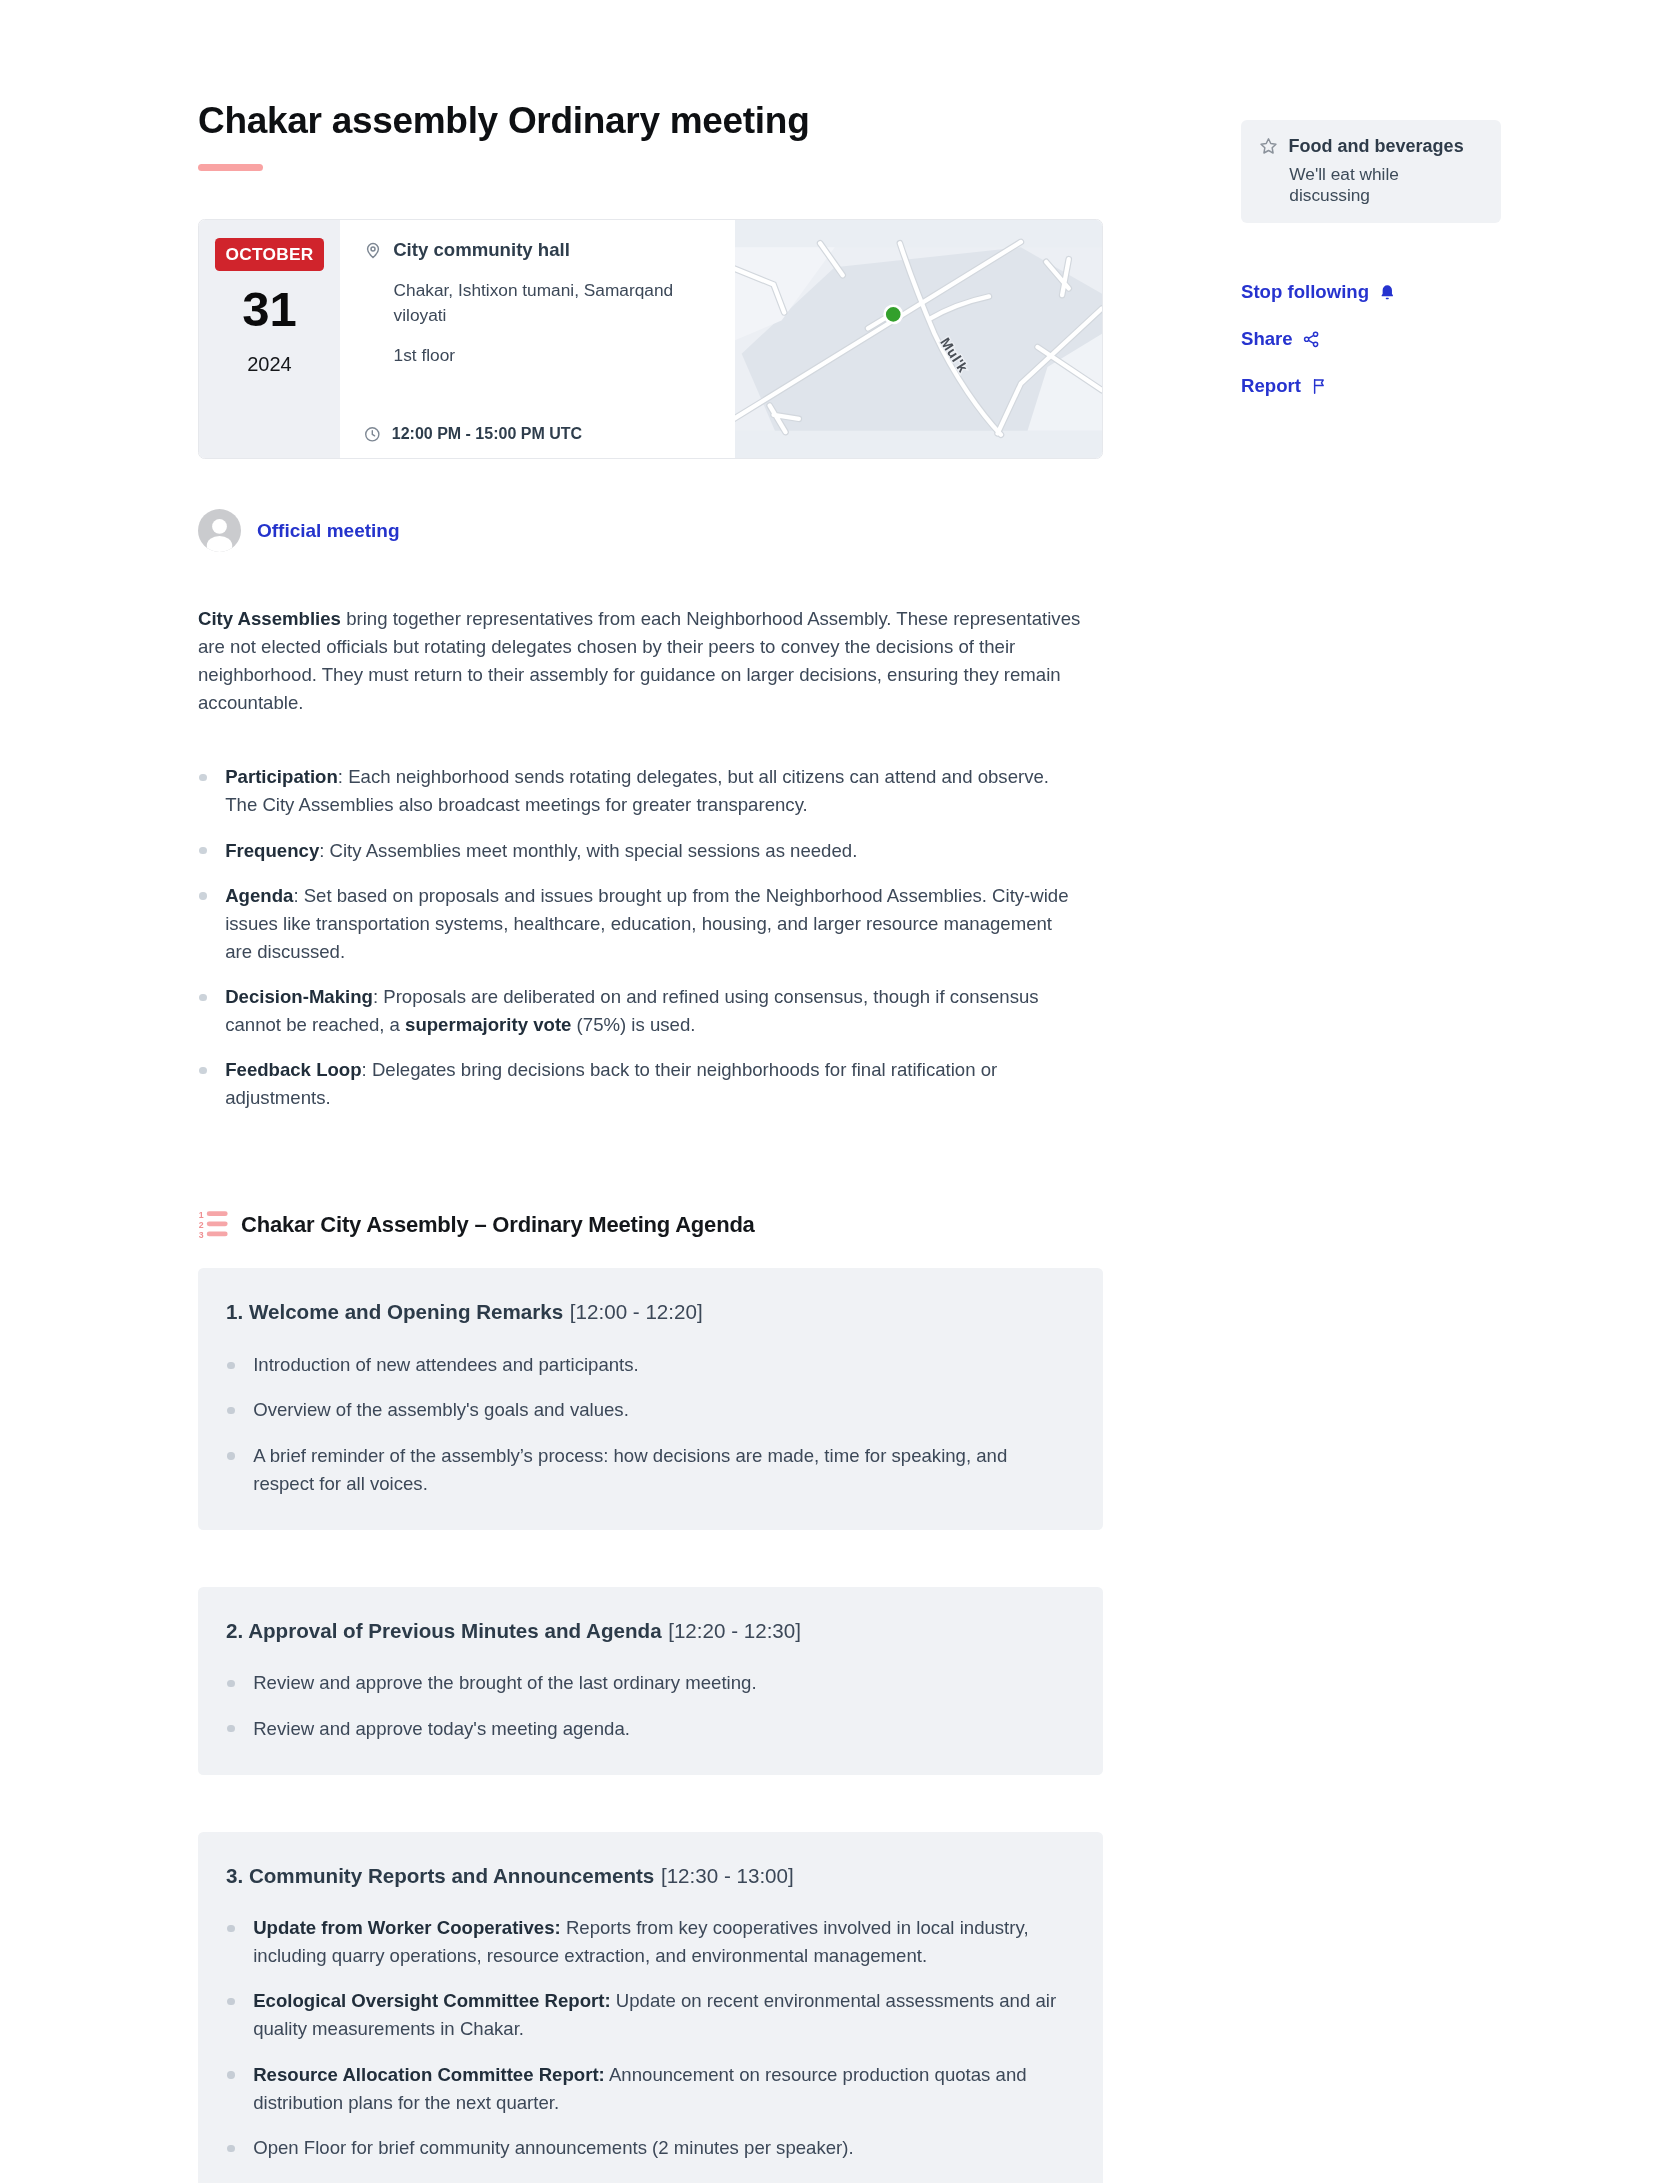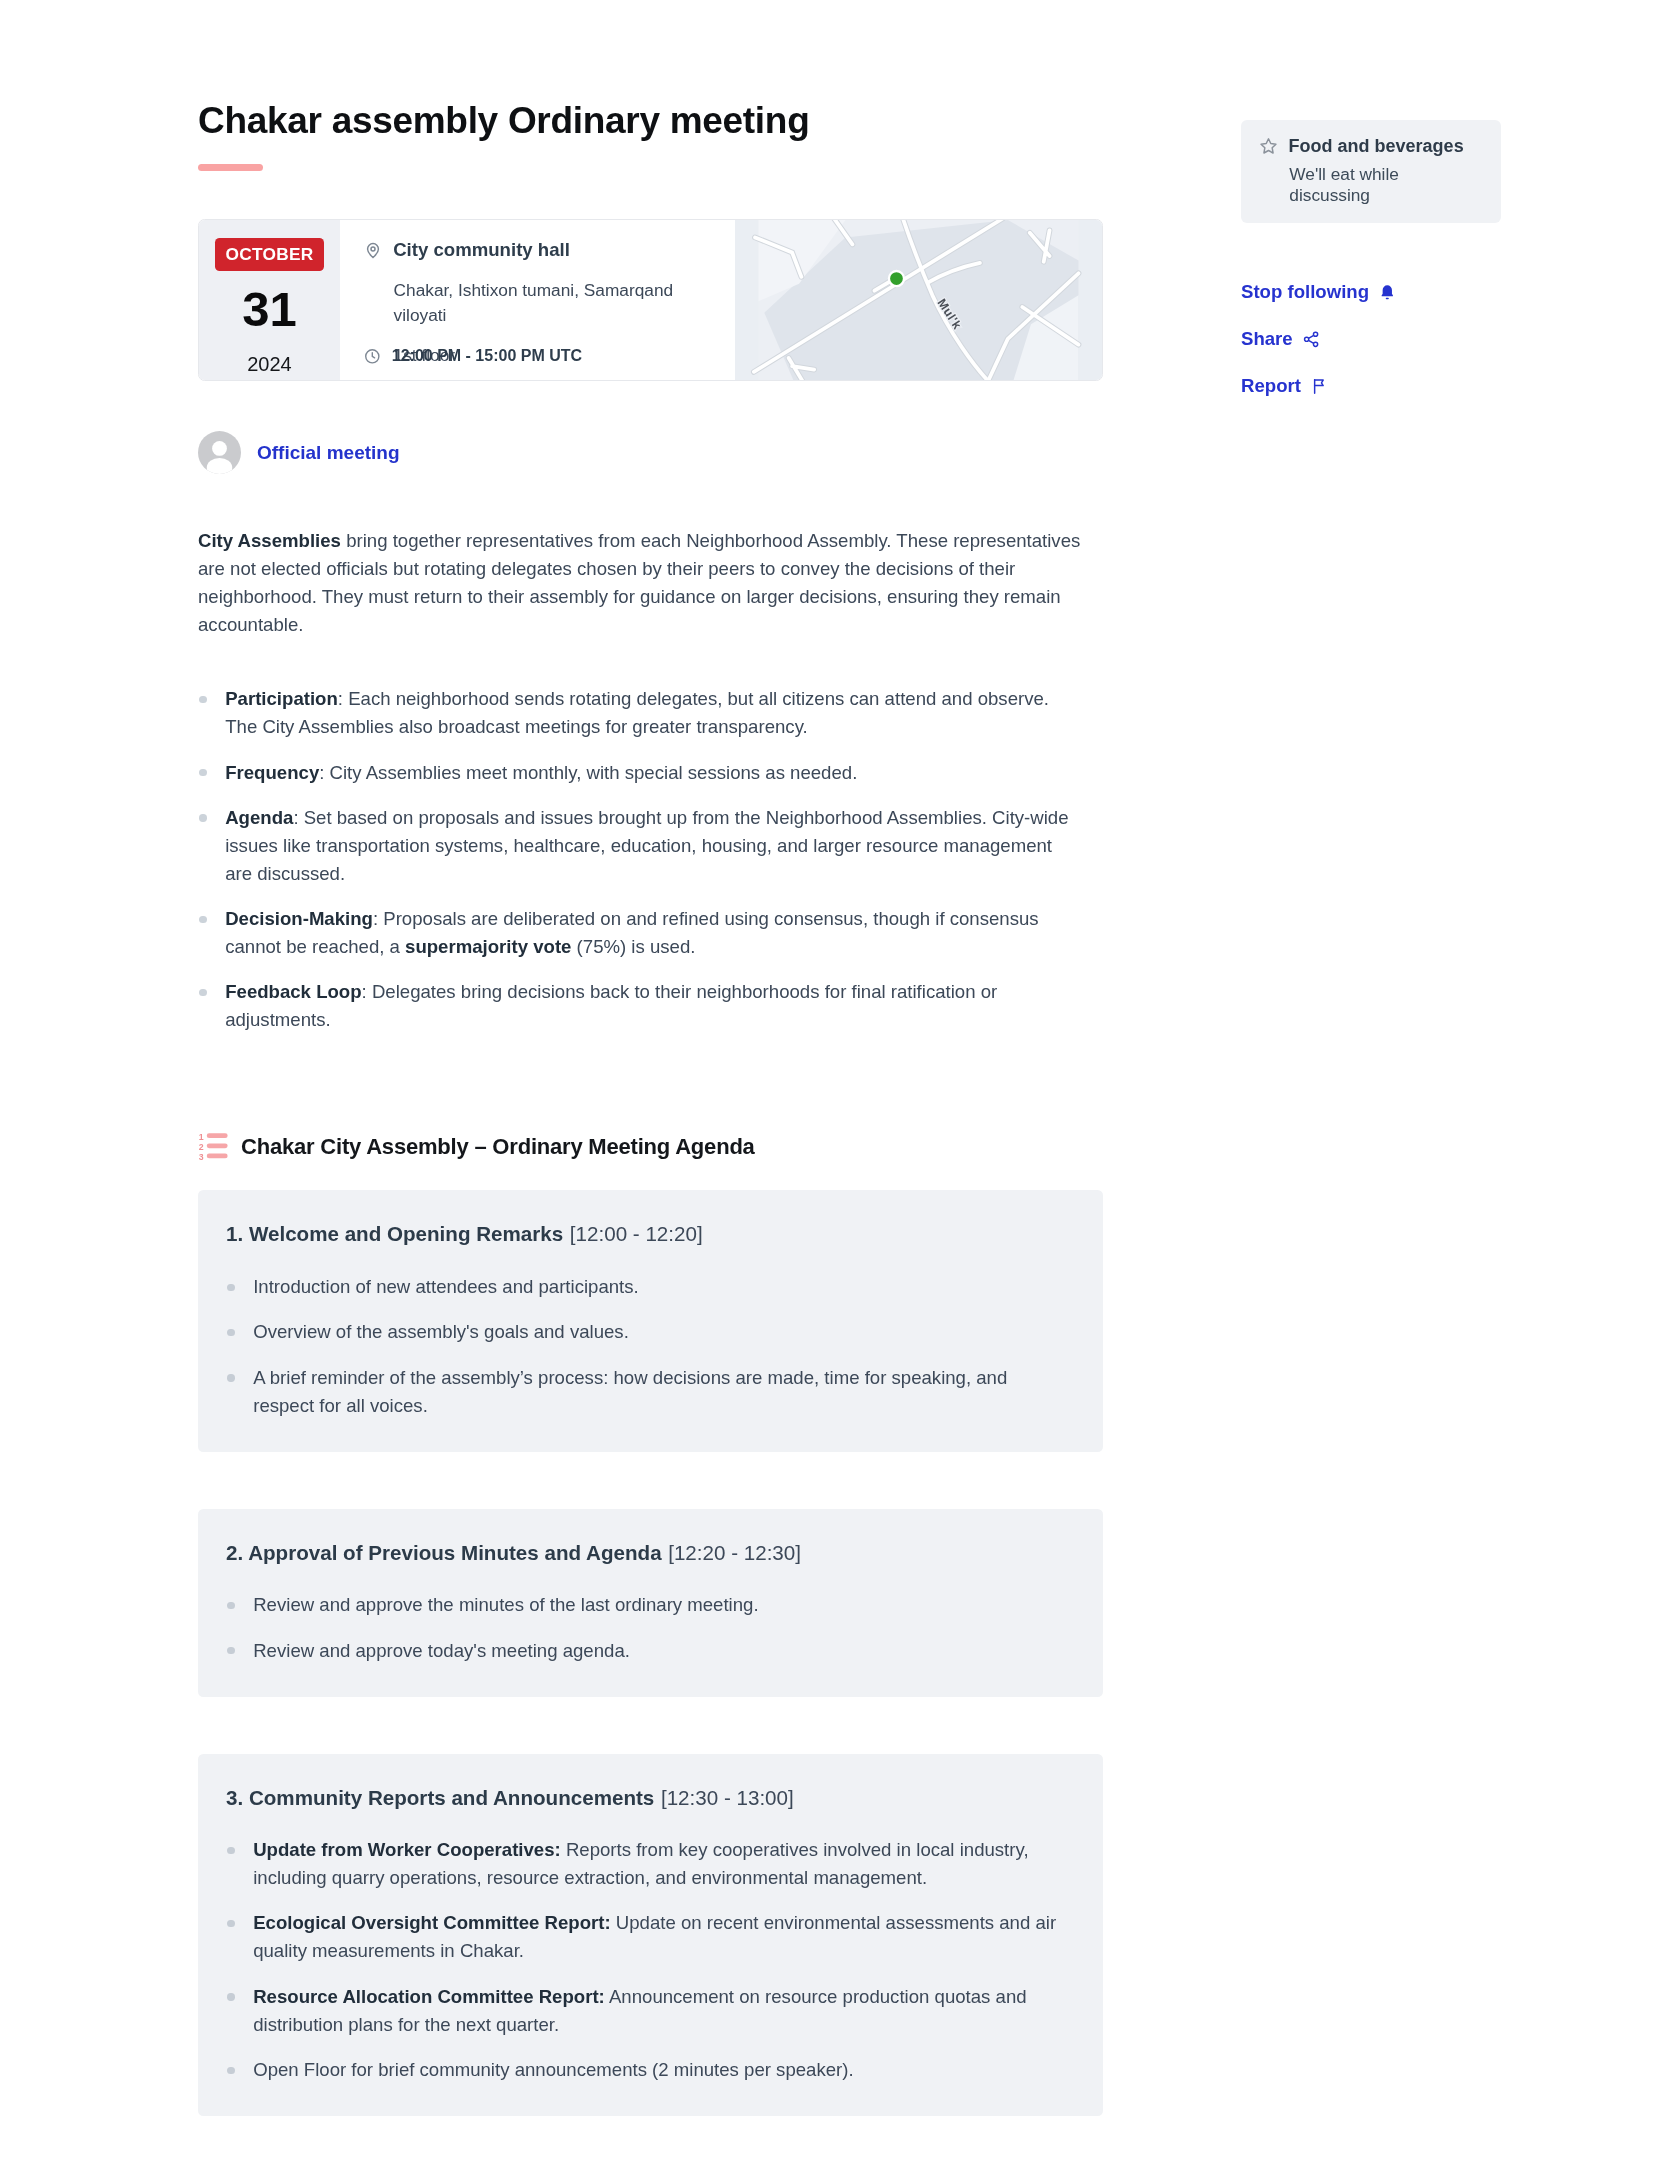--- a/index.html
+++ b/index.html
@@ -17,21 +17,21 @@
     margin:0; font-size:37px; line-height:46px; font-weight:800;
     color:#0e1013; letter-spacing:-0.3px;
   }
   .title-underline {
     width:65px; height:7.3px; border-radius:4px; background:#f9a3a3;
     margin-top:20px;
   }
 
   
   .event-card {
-    margin-top:48px; height:162px; display:flex;
+    margin-top:48px; height:240px; display:flex;
     border:0.7px solid #e6e8ec; border-radius:6.6px; overflow:hidden;
     background:#ffffff;
   }
   .date-panel {
     width:141px; background:#eef0f4; flex:0 0 141px;
     display:flex; flex-direction:column; align-items:center;
   }
   .month-badge {
     margin-top:17.3px; background:#d0242c; color:#ffffff;
     font-weight:700; font-size:17.3px; letter-spacing:0.3px;
@@ -255,21 +255,21 @@
           <p><span>A brief reminder of the assembly’s process: how decisions are made, time for speaking, and respect for all voices.</span></p>
         </li>
     </ul>
   </section>
 
   <section class="agenda-box">
     <h3><span class="sec-title">2. Approval of Previous Minutes and Agenda</span><span class="sec-time">[12:20 - 12:30]</span></h3>
     <ul class="bullets">
       <li>
           <span class="dot"></span>
-          <p><span>Review and approve the minutes of the last ordinary meeting.</span></p>
+          <p><span>Review and approve the brought of the last ordinary meeting.</span></p>
         </li>
       <li>
           <span class="dot"></span>
           <p><span>Review and approve today's meeting agenda.</span></p>
         </li>
     </ul>
   </section>
 
   <section class="agenda-box">
     <h3><span class="sec-title">3. Community Reports and Announcements</span><span class="sec-time">[12:30 - 13:00]</span></h3>

